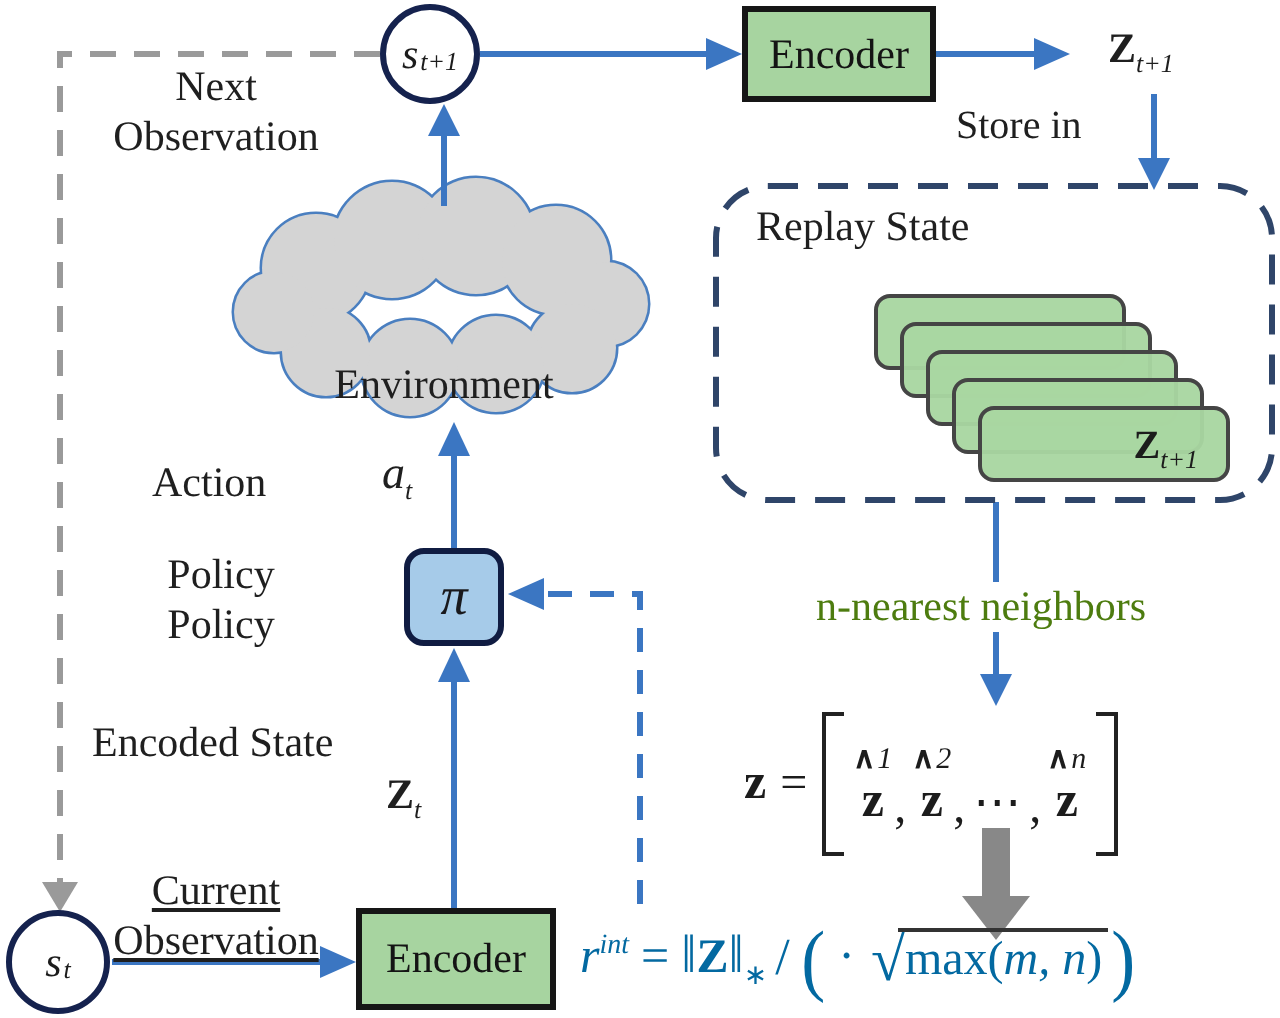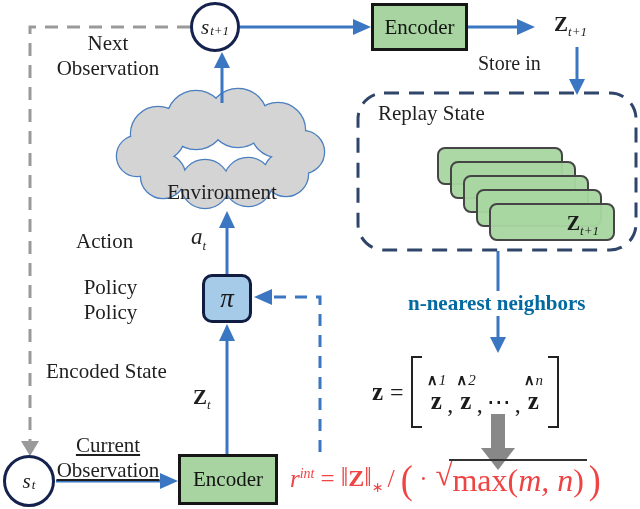--- a/index.html
+++ b/index.html
@@ -36,55 +36,55 @@
   
   .card {
     position:absolute; z-index:2; box-sizing:border-box; width:126px; height:38px;
     background:rgba(169,214,161,0.96); border:2px solid #454545; border-radius:8px;
   }
   .card-label {
     position:absolute; right:14px; top:7px; font-size:20px; font-weight:bold;
   }
   .card-label sub, .math-sub { font-size:13px; font-style:italic; font-weight:normal; }
   .bold-z { font-weight:bold; font-size:21px; }
-  .red { color:#0369a1;font-weight:bold; }
+  .red { color:#4d7c0f; }
   
   .z-formula {
     position:absolute; z-index:2; left:372px; top:356px; height:72px;
     display:flex; align-items:center; font-size:24px;
   }
   .z-lhs { font-weight:bold; font-size:25px; }
   .z-eq { margin:0 7px; }
   .brk { width:11px; align-self:stretch; box-sizing:border-box; border:2.5px solid #222; }
   .brk-l { border-right:none; margin-right:5px; }
   .brk-r { border-left:none; margin-left:5px; }
   .zhat { display:inline-flex; flex-direction:column; align-items:center; line-height:1; margin-top:2px; }
   .zhat-top { font-size:15px; display:flex; align-items:flex-start; }
   .zhat-hat { font-weight:bold; }
   .zhat-sup { font-style:italic; margin-left:1px; }
   .zhat-base { font-weight:bold; font-size:25px; }
   .comma { align-self:flex-end; margin:0 3px 10px 1px; }
   .cdots { align-self:flex-end; margin:0 1px 12px 1px; letter-spacing:2px; }
   
   .r-formula {
     position:absolute; z-index:2; left:290px; top:450px; height:58px;
-    display:flex; align-items:center; font-size:25px; color:#ef4444;
+    display:flex; align-items:center; font-size:25px; color:#0369a1;
   }
   .r-lhs i { font-size:25px; }
   .r-sup { font-size:14px; font-style:italic; vertical-align:super; }
   .r-eq { margin:0 6px; }
   .bars { font-size:27px; }
   .znorm { font-size:24px; }
   .nsub, .fsub { font-size:14px; vertical-align:sub; }
   .fsub i { font-size:15px; }
   .slash { margin:0 4px; font-size:26px; }
   .bigp { font-size:40px; font-weight:300; transform:scaleX(0.9); margin:0 1px; }
   .sqrt-wrap { display:inline-flex; align-items:flex-start; margin-left:3px; }
   .sqrt-sign { font-size:31px; line-height:1; margin-right:-3px; }
-  .radicand { border-top:2px solid #333; padding:1px 3px 0 3px; font-size:32px; }
+  .radicand { border-top:2px solid #333; padding:1px 3px 0 3px; font-size:24px; }
 </style>
 </head>
 <body>
 
 <div id="canvas">
 
   <svg id="wires" width="640" height="509" viewBox="0 0 640 509">
 
     <path d="M190 27 H30 V441" fill="none" stroke="#9a9a9a" stroke-width="3" stroke-dasharray="13 9"></path>
     <polygon points="21,441 39,441 30,456" fill="#9a9a9a"></polygon>

